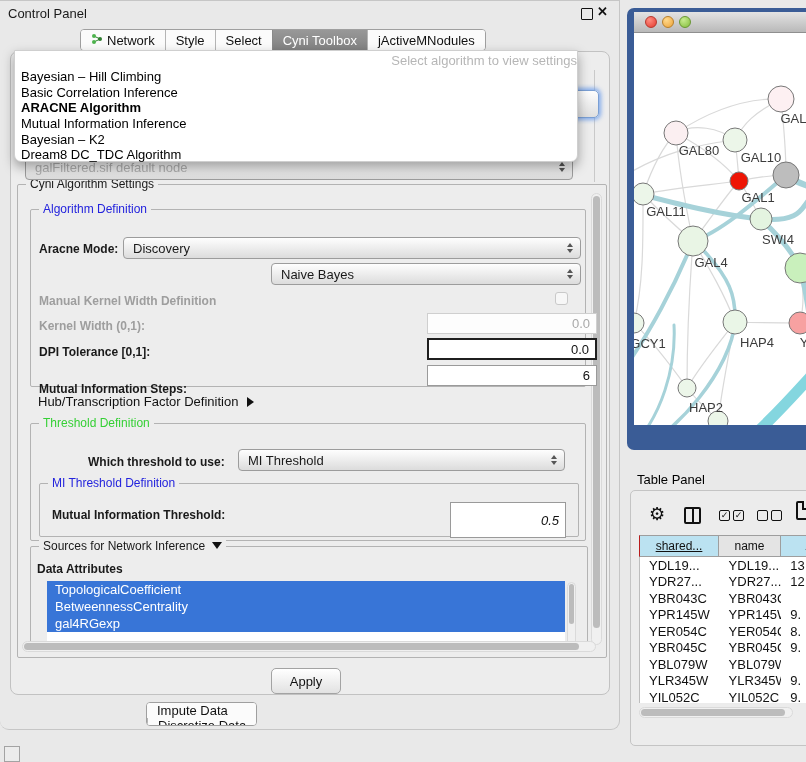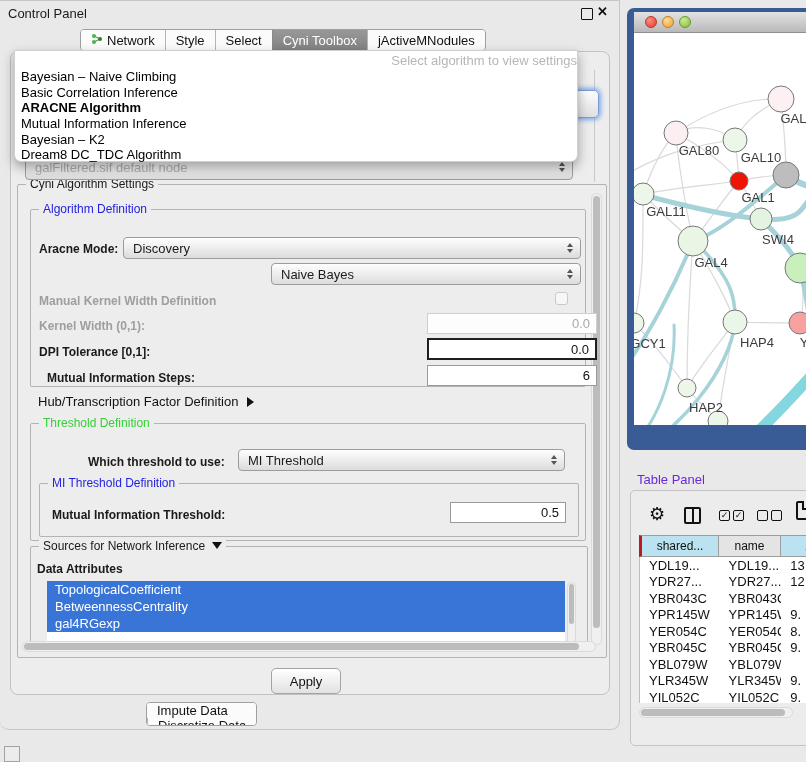--- a/index.html
+++ b/index.html
@@ -79,38 +79,38 @@
   #net-window{left:627px;top:8px;width:179px;height:442px;background:#3a5c96;border-radius:7px 0 0 7px;}
   #net-titlebar{left:7px;top:4px;width:172px;height:21px;background:linear-gradient(#e3e3e3,#b9b9b9);border-bottom:1px solid #8f8f8f;box-sizing:border-box;}
   .tl{position:absolute;top:4px;width:12px;height:12px;border-radius:50%;box-sizing:border-box;}
   .tl.red{left:11px;background:radial-gradient(circle at 35% 30%,#ff8d80,#e33a2e);border:1px solid #b7372c;}
   .tl.yellow{left:28px;background:radial-gradient(circle at 35% 30%,#ffd98c,#eca33a);border:1px solid #b87f2a;}
   .tl.green{left:45px;background:radial-gradient(circle at 35% 30%,#c7eb8f,#83bd3b);border:1px solid #699733;}
   #net-canvas{left:7px;top:25px;width:172px;height:392px;background:#fff;overflow:hidden;}
 
   
   #table-panel{left:627px;top:462px;width:179px;height:300px;background:#e9e9e9;overflow:hidden;}
-  #tp-title{left:10px;top:10px;font-size:13px;color:#6d28d9;}
+  #tp-title{left:10px;top:10px;font-size:13px;color:#000000;}
   #tp-inset{left:3px;top:28px;width:190px;height:256px;background:#ececec;border:1px solid #c4c4c4;border-radius:5px;box-sizing:border-box;}
   .tp-icon{position:absolute;top:16px;}
   #icon-gear{left:18px;font-size:18px;color:#111;top:12px;}
   #icon-split{left:53px;width:17px;height:17px;border:2px solid #111;border-radius:2px;box-sizing:border-box;}
   #icon-split::after{content:"";position:absolute;left:50%;top:0;bottom:0;width:2px;background:#111;transform:translateX(-1px);}
   .cbpair{display:flex;gap:3px;top:19px;}
   #icon-checked{left:88px;}
   #icon-unchecked{left:126px;}
   .cbpair .bx{width:11px;height:11px;border:1.6px solid #111;border-radius:2px;box-sizing:border-box;font-size:9px;line-height:8px;text-align:center;color:#111;}
   #icon-doc{left:165px;top:10px;width:15px;height:19px;border:2px solid #111;border-radius:2px;box-sizing:border-box;background:#ececec;}
   #icon-doc::after{content:"";position:absolute;right:-2px;top:-2px;width:7px;height:7px;background:#ececec;border-left:2px solid #111;border-bottom:2px solid #111;}
 
   #tp-table{position:absolute;left:8px;top:44px;width:200px;}
   .tp-hrow{display:flex;}
   .tp-hcell{height:22px;box-sizing:border-box;border:1px solid #9e9e9e;border-left:none;
     font-size:12px;color:#111;display:flex;align-items:center;justify-content:center;overflow:hidden;}
-  .tp-hcell:first-child{border-left:3px solid #b91c1c;}
+  .tp-hcell:first-child{border-left:1px solid #b91c1c;text-decoration:underline;}
   .tp-hcell.blue{background:#bbe2f1;}
   .tp-hcell.gray{background:#e4e4e4;}
   #tp-rows{position:relative;background:#fff;overflow:hidden;height:146px;border-left:1px solid #bdbdbd;}
   .tp-row{display:flex;height:16.5px;align-items:center;}
   .tp-cell{font-size:13px;color:#111;box-sizing:border-box;padding-left:9px;white-space:nowrap;overflow:hidden;}
 
   #tp-hsb{left:8px;top:216px;width:154px;}
 </style>
 </head>
 <body>
@@ -187,21 +187,21 @@
 
           <div class="lbl dis" style="left:8px;top:84px;">Manual Kernel Width Definition</div>
           <div class="checkbox" style="left:524px;top:82px;"></div>
 
           <div class="lbl dis" style="left:8px;top:109px;">Kernel Width (0,1):</div>
           <div class="field dis" style="left:396px;top:103px;width:170px;height:21px;">0.0</div>
 
           <div class="lbl" style="left:8px;top:135px;">DPI Tolerance [0,1]:</div>
           <div class="field strong" style="left:396px;top:128px;width:170px;height:22px;">0.0</div>
 
-          <div class="lbl" style="left:8px;top:161px;margin-left:8px;">Mutual Information Steps:</div>
+          <div class="lbl" style="left:8px;top:172px;">Mutual Information Steps:</div>
           <div class="field" style="left:396px;top:155px;width:170px;height:21px;">6</div>
         </div>
 
         <div class="abs" style="left:20px;top:209px;font-size:13px;color:#111;">
           <span>Hub/Transcription Factor Definition</span><span class="tri-right"></span>
         </div>
 
         <div class="group" style="left:12px;top:238px;width:556px;height:118px;">
           <span class="group-label green">Threshold Definition</span>
 
@@ -210,21 +210,21 @@
             <span>MI Threshold</span>
             <span class="arrows">
                 <i class="up"></i>
                 <i class="dn"></i>
               </span>
           </div>
 
           <div class="group" style="left:8px;top:59px;width:540px;height:54px;">
             <span class="group-label blue">MI Threshold Definition</span>
             <div class="lbl" style="left:12px;top:24px;">Mutual Information Threshold:</div>
-            <div class="field" style="left:410px;top:18px;width:116px;height:21px;">0.5</div>
+            <div class="field" style="left:410px;top:18px;width:116px;height:36px;font-style:italic;">0.5</div>
           </div>
         </div>
 
         <div class="group" style="left:12px;top:361px;width:558px;height:104px;">
           <span class="group-label"><span>Sources for Network Inference</span><span class="tri-down"></span></span>
           <div class="lbl" style="left:6px;top:15px;">Data Attributes</div>
           <div id="attr-list">
               <div class="attr-item">TopologicalCoefficient</div>
               <div class="attr-item">BetweennessCentrality</div>
               <div class="attr-item">gal4RGexp</div>
@@ -237,21 +237,21 @@
         <div class="hsb" style="left:4px;top:456px;width:574px;">
           <div class="thumb" style="left:1px;width:97%;"></div>
         </div>
       </div>
 
       <div class="abs" id="apply-btn">Apply</div>
     </div>
 
     <div class="abs" id="algo-popup">
       <div class="popup-placeholder">Select algorithm to view settings</div>
-    <div class="popup-item">Bayesian – Naive Climbing</div>
+    <div class="popup-item">Bayesian – Hill Climbing</div>
         <div class="popup-item">Basic Correlation Inference</div>
         <div class="popup-item sel">ARACNE Algorithm</div>
         <div class="popup-item">Mutual Information Inference</div>
         <div class="popup-item">Bayesian – K2</div>
         <div class="popup-item">Dream8 DC_TDC Algorithm</div>
       </div>
 
     <div class="abs seg" id="cp-bottom-tabbar" style="left:146px;top:701px;height:22px;flex-direction:column;">
         <div class="seg-item">Impute Data</div>
         <div class="seg-item">Discretize Data</div>

